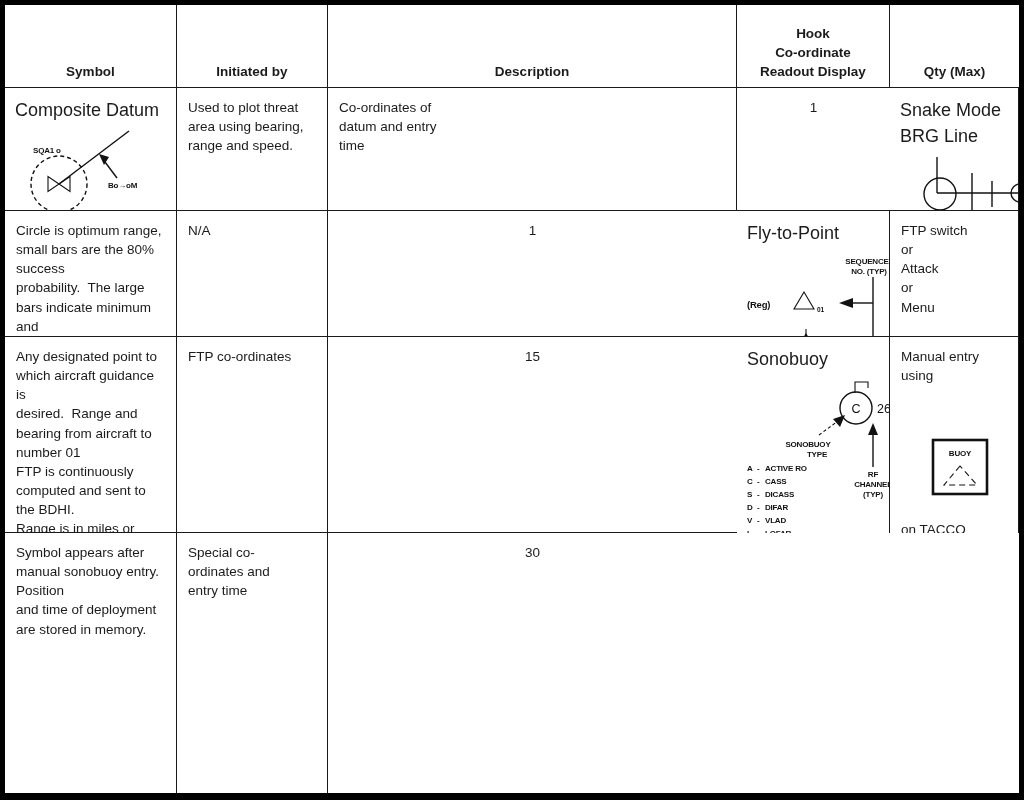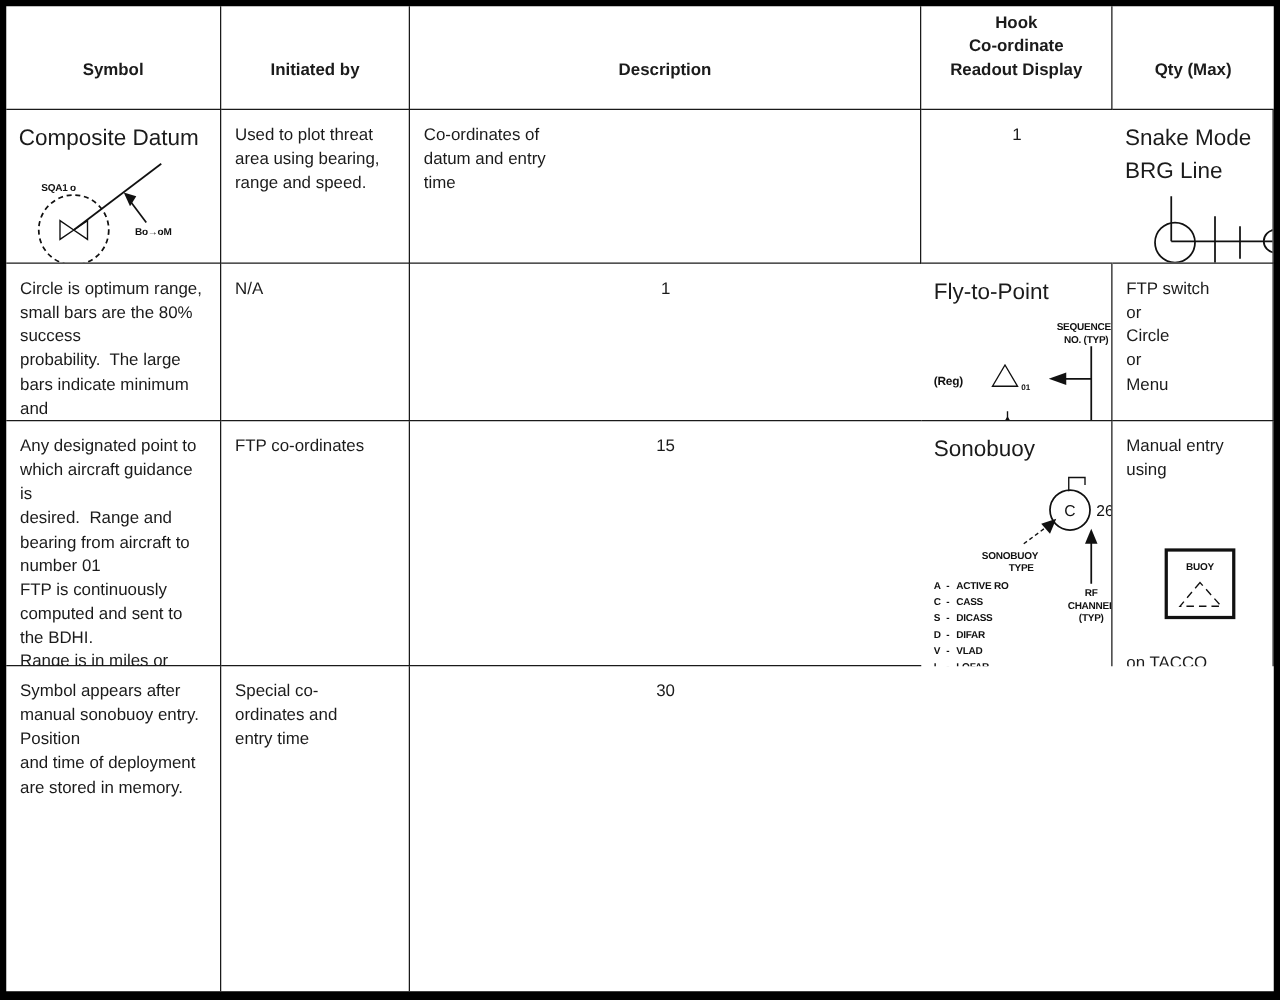--- a/index.html
+++ b/index.html
@@ -10,21 +10,21 @@
     grid-template-rows:83px 123px 126px 196px 260px;
     width:1024px;height:800px;box-sizing:border-box;
     border:5px solid #000;border-bottom-width:7px;
     font-family:"Liberation Sans","DejaVu Sans",sans-serif;
     color:#1b1b1b;background:#fff;
   }
   .c{border-right:1px solid #1a1a1a;border-bottom:1px solid #1a1a1a;box-sizing:border-box;overflow:hidden;position:relative;}
   .rc{border-right:none;}
   .nb{border-bottom:none;}
   .hc{display:flex;align-items:flex-end;justify-content:center;text-align:center;
-      font-weight:bold;font-size:13.5px;line-height:1.42;padding-bottom:22px;white-space:pre-line;}
+      font-weight:bold;font-size:13.5px;line-height:1.42;padding-bottom:6px;white-space:pre-line;}
   .txt{font-size:13.5px;line-height:1.42;padding:10px 11px;white-space:pre-wrap;}
   .qty{font-size:13.5px;text-align:center;padding-top:12px;}
   .symlab{font-size:18px;line-height:1.42;padding:10px 10px 0 10px;white-space:pre-wrap;}
   .symwrap{margin:4px 0 0 6px;}
   .flexcol{display:flex;flex-direction:column;justify-content:space-between;}
   .push-bottom{margin-top:auto;}
   
   .ln{stroke:#111;stroke-width:1.4;fill:none;}
   .lnthin{stroke:#111;stroke-width:1.1;fill:none;}
   .dash{stroke-dasharray:4 3;}
@@ -141,21 +141,21 @@
           <g>
             <path d="M65,125 L55,142 L75,142 Z" class="lnthin"></path>
             <circle cx="65" cy="133" r="3" class="lnthin"></circle>
           </g>
           <text x="78" y="145" class="st7">01</text>
         </svg>
       </div>
     </div>
     <div class="c txt">FTP switch
 or
-Circle
+Attack
 or
 Menu</div>
     <div class="c txt">Any designated point to which aircraft guidance is
 desired.  Range and bearing from aircraft to number 01
 FTP is continuously computed and sent to the BDHI.
 Range is in miles or miles and tenths.  Time to go
 appears on display indicator lower right.  Capture radius
 750’ REG/1500’ special.</div>
     <div class="c txt">FTP co-ordinates</div>
     <div class="c qty rc">15</div>

